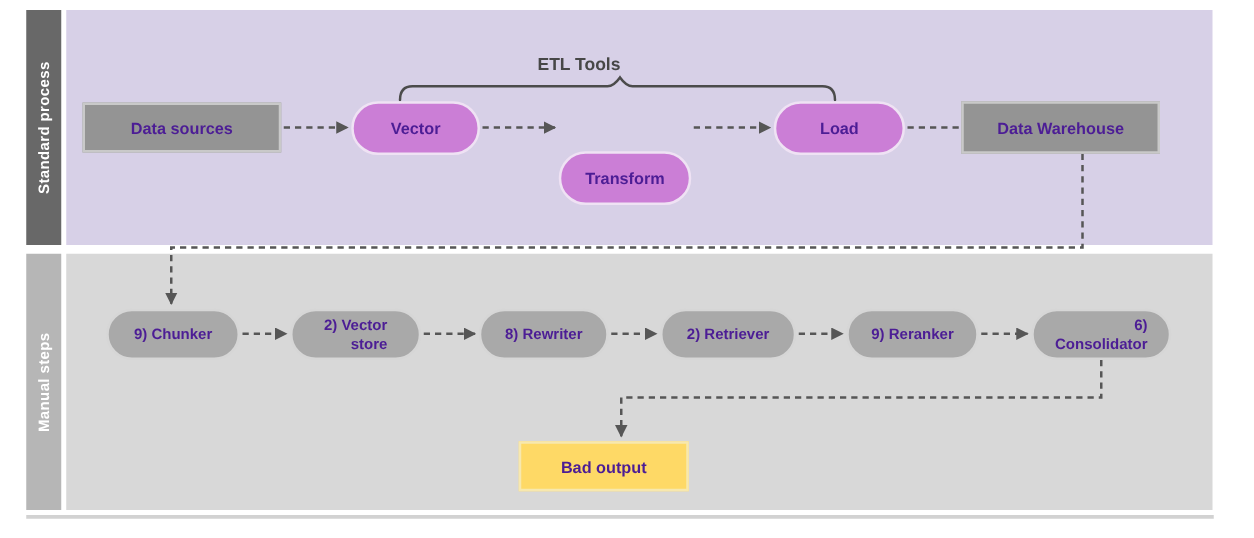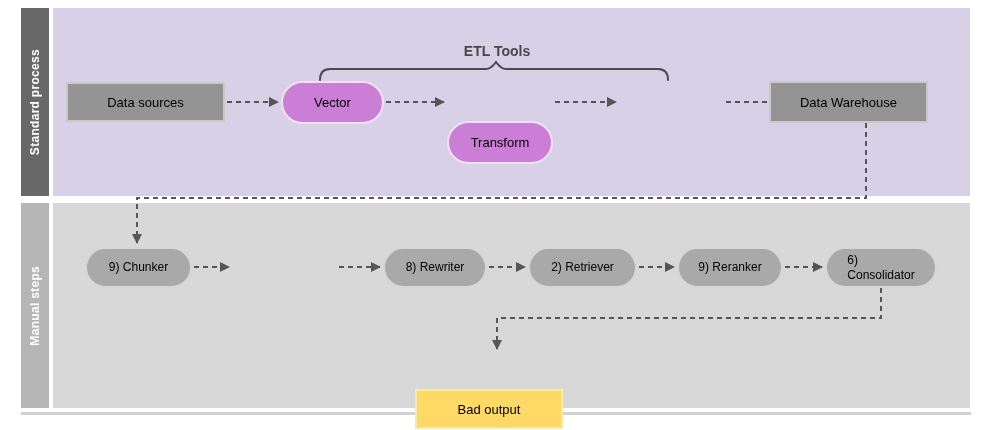--- a/index.html
+++ b/index.html
@@ -17,44 +17,44 @@
     white-space:nowrap;
   }
   .bar-standard { left:21px; top:8px; width:28px; height:188px; background:#686868; }
   .bar-manual   { left:21px; top:203px; width:28px; height:205px; background:#b6b6b6; }
   .panel-standard { position:absolute; left:53px; top:8px; width:917px; height:188px; background:#d7d0e7; }
   .panel-manual   { position:absolute; left:53px; top:203px; width:917px; height:205px; background:#d8d8d8; }
   .bottom-rule { position:absolute; left:21px; top:412px; width:950px; height:3px; background:#d2d2d2; }
 
   .node {
     position:absolute; display:flex; align-items:center; justify-content:center;
-    text-align:left; font-weight:normal; color:#000000; box-sizing:border-box;
+    text-align:right; font-weight:bold; color:#4c1d95; box-sizing:border-box;
   }
   .gray-box  { background:#949494; border:2px solid #c9c9c9; font-size:13px; }
   .etl-pill  { background:#cb7ed6; border:2px solid #efe2f4; border-radius:23px; font-size:13px; }
   .m-pill    { background:#a9a9a9; border:2px solid #d6d6d6; border-radius:22px; font-size:12px;
                line-height:1.25; white-space:pre-line; }
   .yellow-box{ background:#fed966; border:2px solid #f7e8ae; font-size:13px; }
 
   .n-data-sources   { left:66px;  top:82px; width:159px; height:40px; }
   .n-extract        { left:281px; top:81px; width:103px; height:43px; }
   .n-transform      { left:447px; top:81px; width:106px; height:43px;margin-top:40px; }
   .n-load           { left:619px; top:81px; width:105px; height:43px; }
   .n-data-warehouse { left:769px; top:81px; width:159px; height:42px; }
 
   .n-chunker      { left:85px;  top:247px; width:107px; height:41px; }
   .n-vector-store { left:232px; top:247px; width:105px; height:41px; }
   .n-rewriter     { left:383px; top:247px; width:104px; height:41px; }
   .n-retriever    { left:528px; top:247px; width:109px; height:41px; }
   .n-reranker     { left:677px; top:247px; width:106px; height:41px; }
   .n-consolidator { left:825px; top:247px; width:112px; height:41px; }
-  .n-bad-output   { left:415px; top:353px; width:148px; height:40px;margin-top:36px; }
+  .n-bad-output   { left:415px; top:353px; width:136px; height:40px; }
 
   .etl-tools-label {
-    position:absolute; left:430px; top:43px; width:134px; text-align:center;
+    position:absolute; left:430px; top:43px; width:134px; text-align:left;
     color:#474747; font-weight:bold; font-size:14px;
   }
   svg.overlay { position:absolute; left:0; top:0; pointer-events:none; }
 </style>
 </head>
 <body>
 
 <div class="canvas">
 
   <div class="panel-standard"></div>
@@ -89,23 +89,26 @@
       <path d="M881,288 L881,318 L497,318 L497,349" marker-end="url(#ah)"></path>
     </g>
     <path d="M320,80 Q320,69 330,69 L486,69 Q491,69 496,62 Q501,69 506,69 L658,69 Q668,69 668,80" stroke="#4b4b4b" stroke-width="2" fill="none" stroke-linecap="round"></path>
   </svg>
 
   <div class="etl-tools-label">ETL Tools</div>
 
   <div class="node gray-box n-data-sources">Data sources</div>
   <div class="node etl-pill n-extract">Vector</div>
   <div class="node etl-pill n-transform">Transform</div>
+  <div class="node etl-pill n-load">Load</div>
   <div class="node gray-box n-data-warehouse">Data Warehouse</div>
 
   <div class="node m-pill n-chunker">9) Chunker</div>
+  <div class="node m-pill n-vector-store">2) Vector
+store</div>
   <div class="node m-pill n-rewriter">8) Rewriter</div>
   <div class="node m-pill n-retriever">2) Retriever</div>
   <div class="node m-pill n-reranker">9) Reranker</div>
   <div class="node m-pill n-consolidator">6)
 Consolidator</div>
   <div class="node yellow-box n-bad-output">Bad output</div>
 
 </div>
 
 </body></html>

